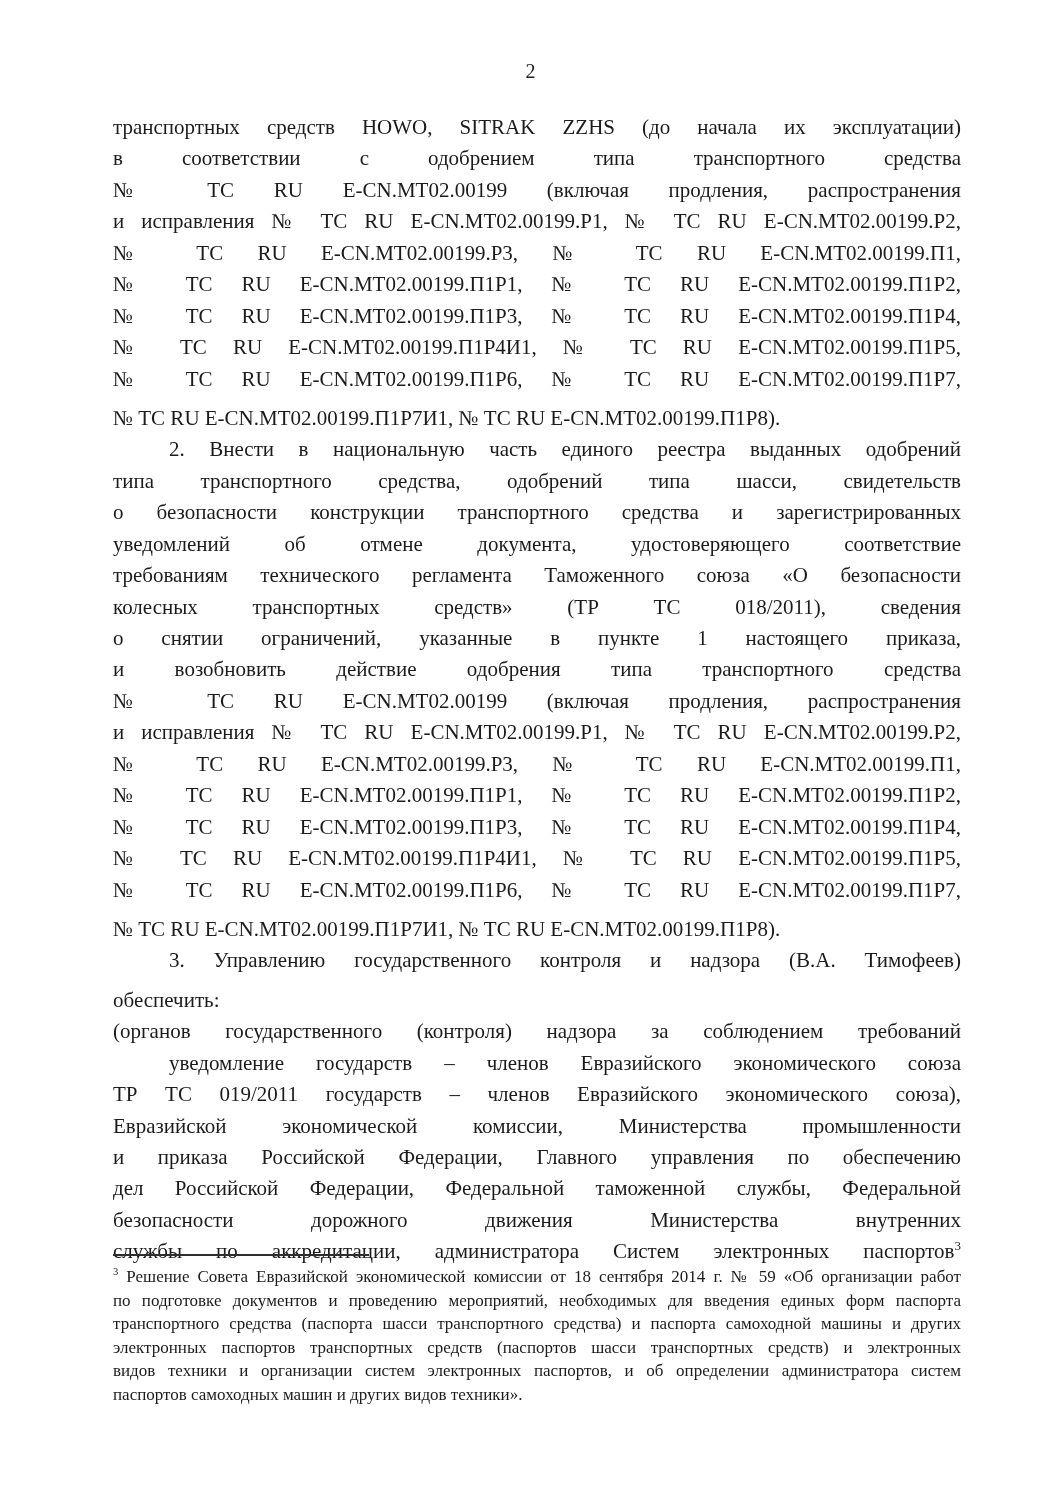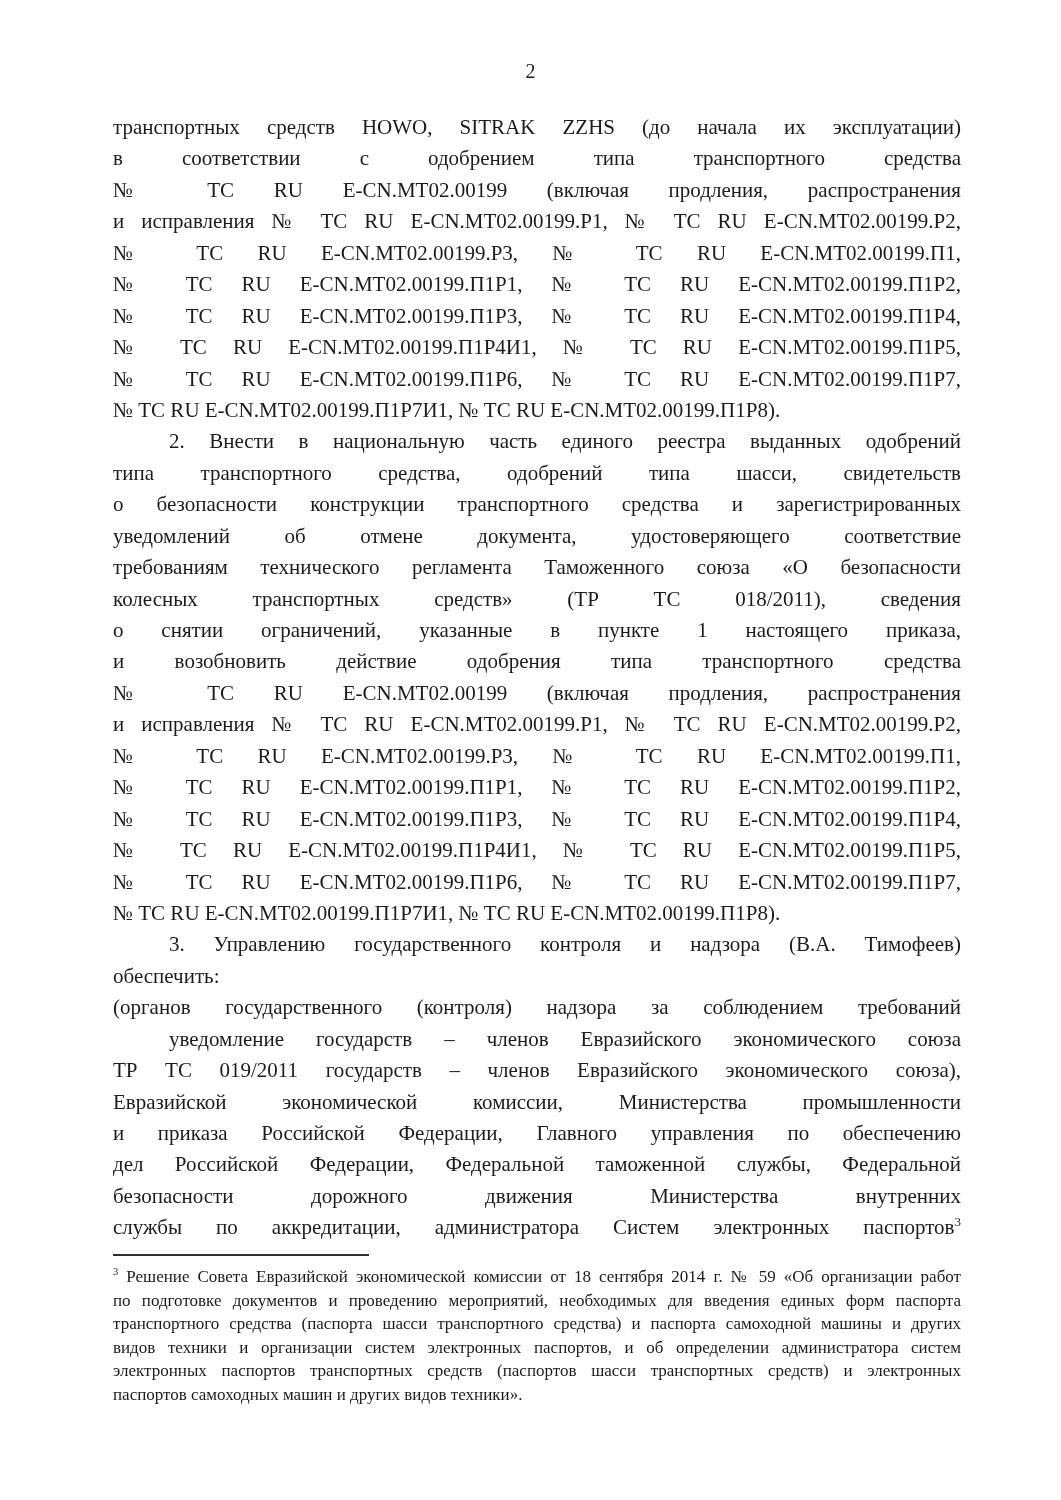--- a/index.html
+++ b/index.html
@@ -16,21 +16,21 @@
     text-align:center; font-size:20px;
   }
   .body-text {
     position:absolute; left:113px; top:112px; width:848px;
     font-size:21px;
   }
   .bline {
     height:31.45px; line-height:31.45px;
     text-align:justify; text-align-last:justify;
   }
-  .bline.left { text-align-last:left; }
+  .bline.left { text-align-last:left;margin-top:8px; }
   .bline.ind  { padding-left:56px; }
   sup { font-size:0.62em; vertical-align:super; line-height:0; }
   .footnote {
     position:absolute; left:113px; top:1254px; width:848px;
     font-size:17px;
   }
   .fn-sep {
     width:256px; height:0;
     border-top:2px solid #2e2e2e;
     margin-bottom:9px;
@@ -85,18 +85,18 @@
     <div class="bline">дел Российской Федерации, Федеральной таможенной службы, Федеральной</div>
     <div class="bline">безопасности дорожного движения Министерства внутренних</div>
     <div class="bline"><span>службы по аккредитации, администратора Систем электронных паспортов</span><sup>3</sup></div>
   </div>
 
   <div class="footnote">
     <div class="fn-sep"></div>
     <div class="fline"><sup>3</sup><span> Решение Совета Евразийской экономической комиссии от 18 сентября 2014 г. № 59 «Об организации работ</span></div>
     <div class="fline">по подготовке документов и проведению мероприятий, необходимых для введения единых форм паспорта</div>
     <div class="fline">транспортного средства (паспорта шасси транспортного средства) и паспорта самоходной машины и других</div>
+    <div class="fline">электронных паспортов транспортных средств (паспортов шасси транспортных средств) и электронных</div>
     <div class="fline">видов техники и организации систем электронных паспортов, и об определении администратора систем</div>
-    <div class="fline">электронных паспортов транспортных средств (паспортов шасси транспортных средств) и электронных</div>
     <div class="fline left">паспортов самоходных машин и других видов техники».</div>
   </div>
 
 </div>
 
 </body></html>

